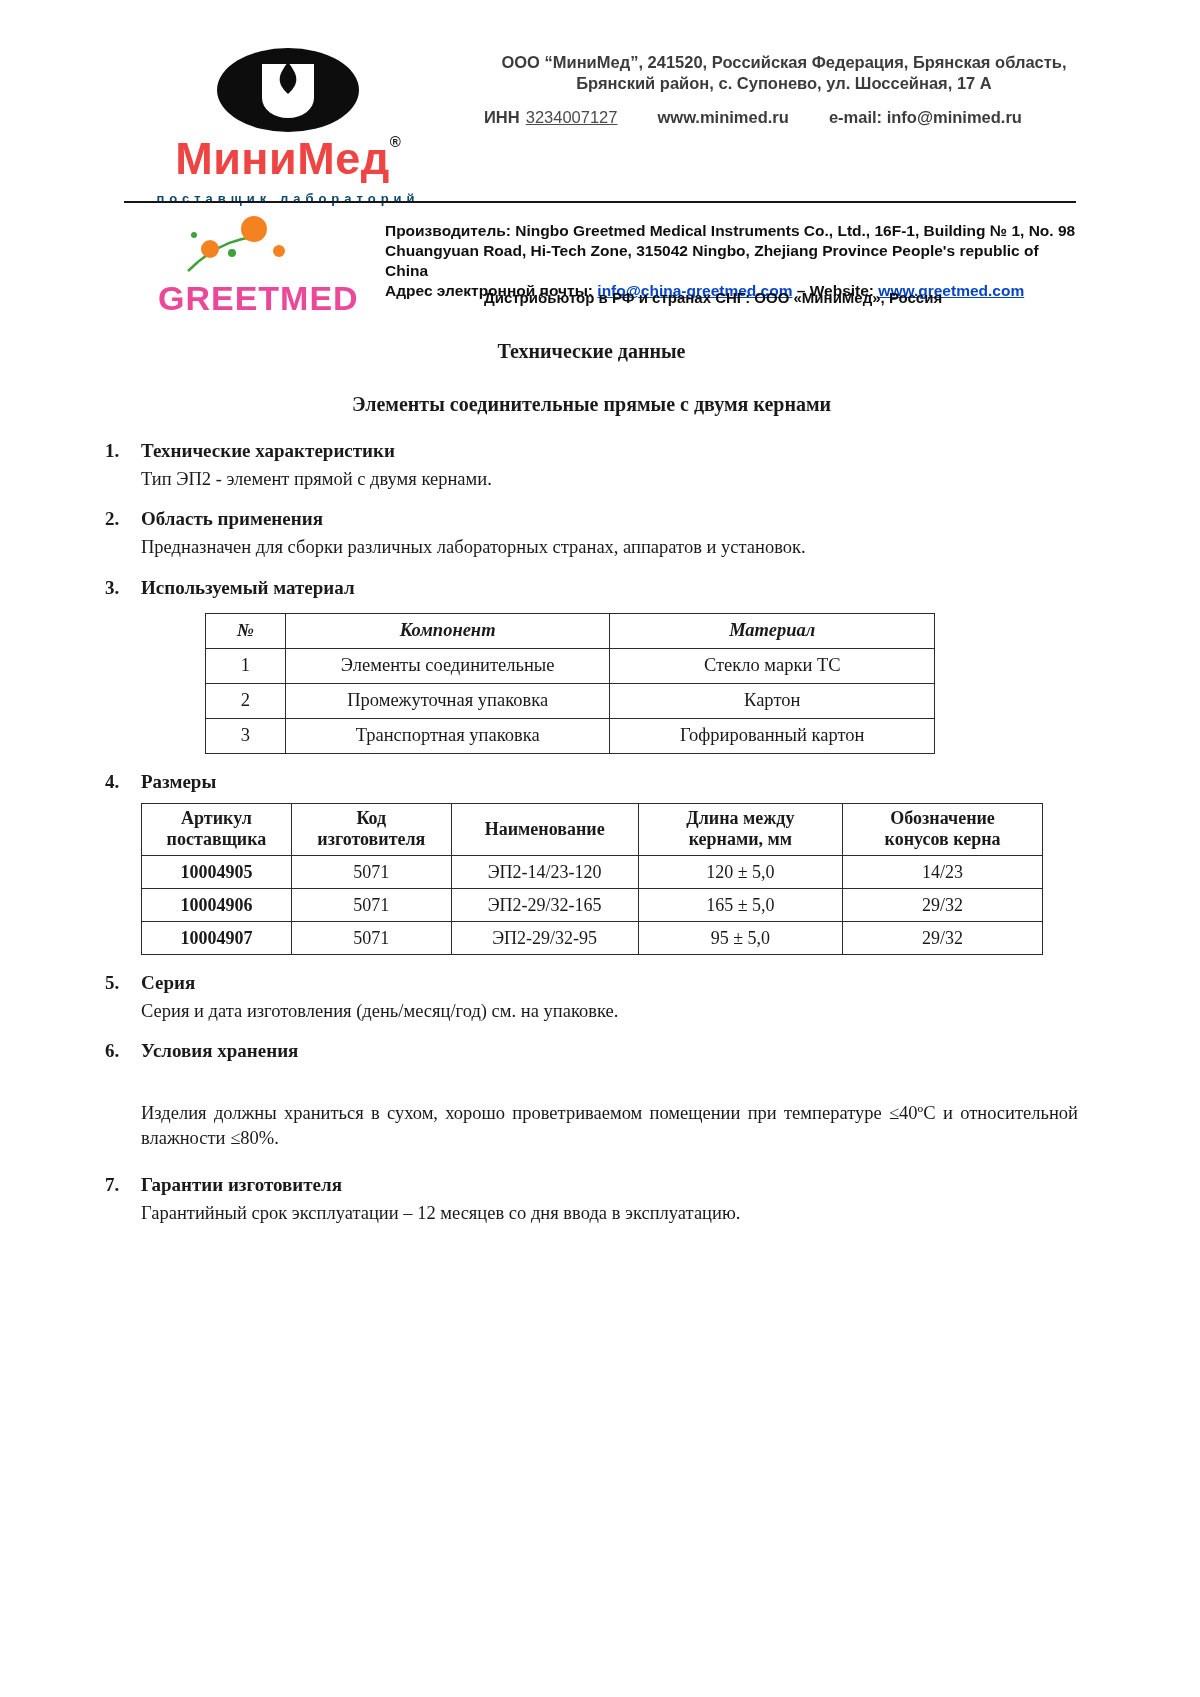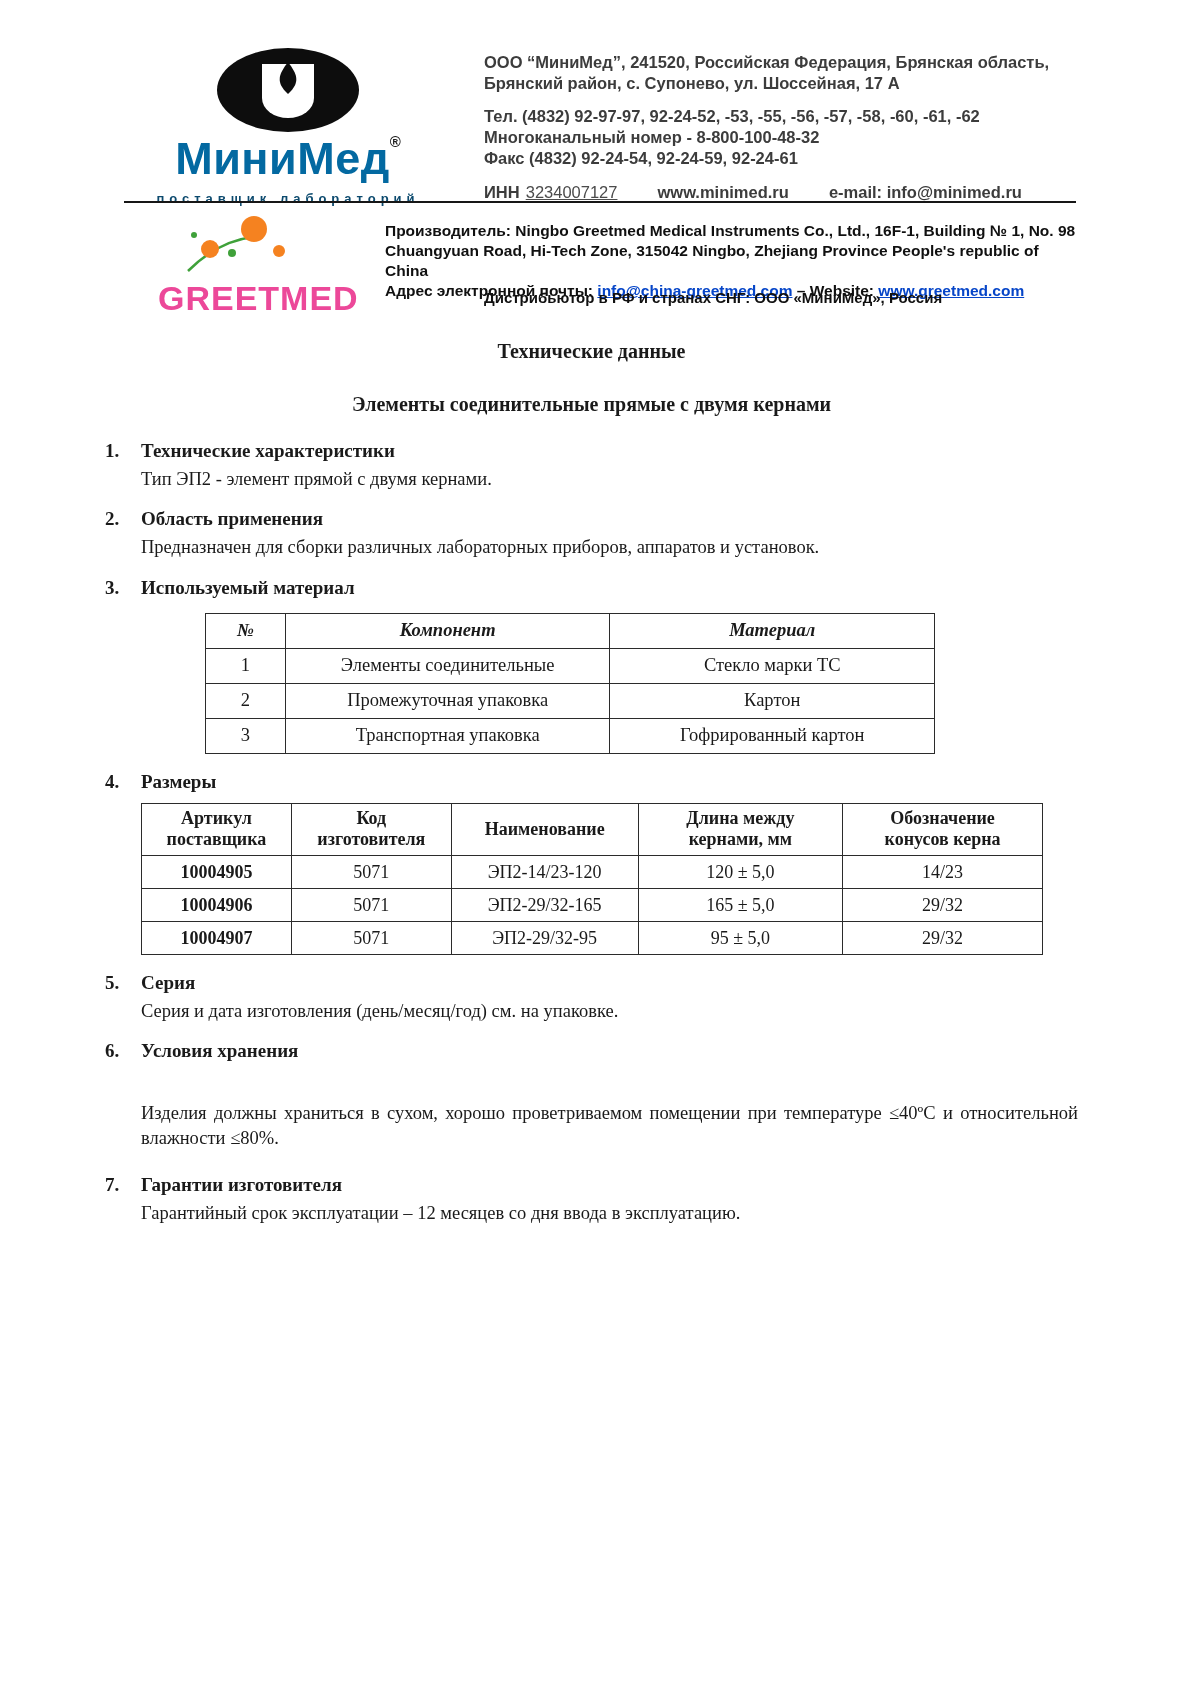--- a/index.html
+++ b/index.html
@@ -14,34 +14,34 @@
 
   
   .minimed-logo {
     position:absolute; left:143px; top:46px; width:290px;
     text-align:center;
     font-family:"Liberation Sans", sans-serif;
   }
   .minimed-logo svg { display:block; margin:0 auto; }
   .brand-line { position:relative; margin-top:2px; line-height:1; white-space:nowrap; }
   .brand {
-    font-size:45px; font-weight:800; letter-spacing:0.5px; color:#0369a1;
+    font-size:45px; font-weight:800; letter-spacing:0.5px; color:#ef4444;
   }
   .reg { font-size:15px; font-weight:700; vertical-align:top; position:relative; top:-2px; }
   .tagline {
     margin-top:10px; font-size:13px; font-weight:700;
     letter-spacing:5px; color:#0c4a6e; white-space:nowrap;
   }
 
   .header-contact {
     position:absolute; left:484px; top:52px; width:600px;
     font-family:"Liberation Sans", sans-serif;
     font-weight:700; font-size:16.5px; line-height:21px; color:#3c3c3c;
   }
-  .contact-group { margin-bottom:12px; }
+  .contact-group { margin-bottom:12px;text-align:center; }
   .inn-row { display:flex; margin-top:13px; white-space:nowrap; }
   .inn-cell { margin-right:40px; }
   .inn-value { font-weight:400; color:#4b4b4b; margin-left:6px;text-decoration:underline; }
 
   .divider {
     position:absolute; top:201px; left:124px; width:952px; height:2px;
     background:#161616;
   }
 
   
@@ -98,25 +98,20 @@
   <div class="brand-line">
     <span class="brand">МиниМед</span><span class="reg">®</span>
   </div>
   <div class="tagline">поставщик лабораторий</div>
 </div>
 
 <div class="header-contact">
   <div class="contact-group">
     <div>ООО “МиниМед”, 241520, Российская Федерация, Брянская область,</div>
     <div>Брянский район, с. Супонево, ул. Шоссейная, 17 А</div>
-  </div>
-  <div class="contact-group">
-    <div>Тел. (4832) 92-97-97, 92-24-52, -53, -55, -56, -57, -58, -60, -61, -62</div>
-    <div>Многоканальный номер - 8-800-100-48-32</div>
-    <div>Факс (4832) 92-24-54, 92-24-59, 92-24-61</div>
   </div>
   <div class="inn-row">
     <div class="inn-cell">
       <span>ИНН</span><span class="inn-value">3234007127</span>
     </div>
     <div class="inn-cell">www.minimed.ru</div>
     <div class="inn-cell">
       <span>e-mail:</span>
       <span>info@minimed.ru</span>
     </div>
@@ -161,21 +156,21 @@
       <span>Технические характеристики</span>
     </div>
     <div class="sec-body">Тип ЭП2 - элемент прямой с двумя кернами.</div>
   </div>
 
   <div class="section">
     <div class="sec-head">
       <span class="sec-num">2.</span>
       <span>Область применения</span>
     </div>
-    <div class="sec-body">Предназначен для сборки различных лабораторных приборов, аппаратов и установок.</div>
+    <div class="sec-body">Предназначен для сборки различных лабораторных странах, аппаратов и установок.</div>
   </div>
 
   <div class="section">
     <div class="sec-head">
       <span class="sec-num">3.</span>
       <span>Используемый материал</span>
     </div>
     <table class="materials-table">
       <colgroup>
           <col style="width:80px">

